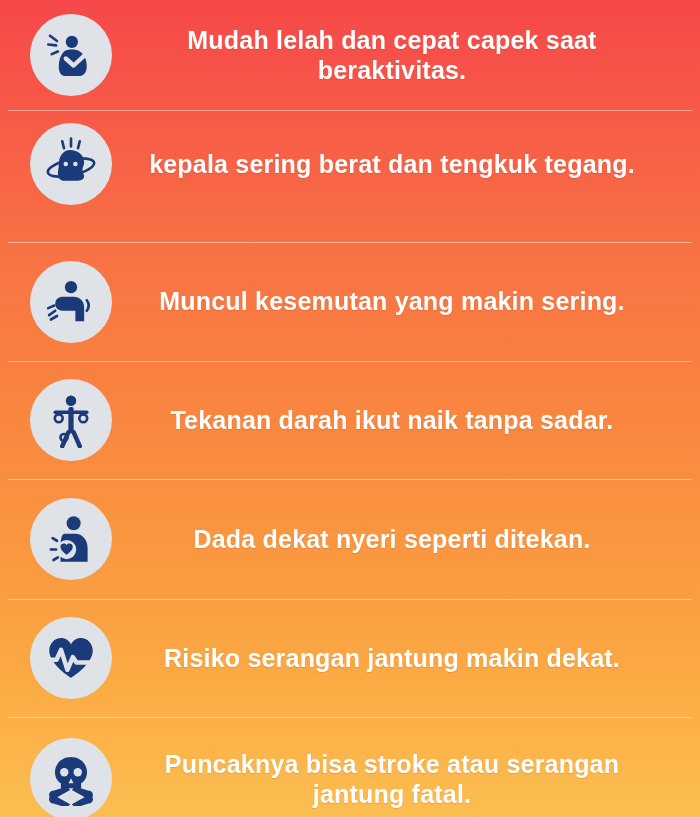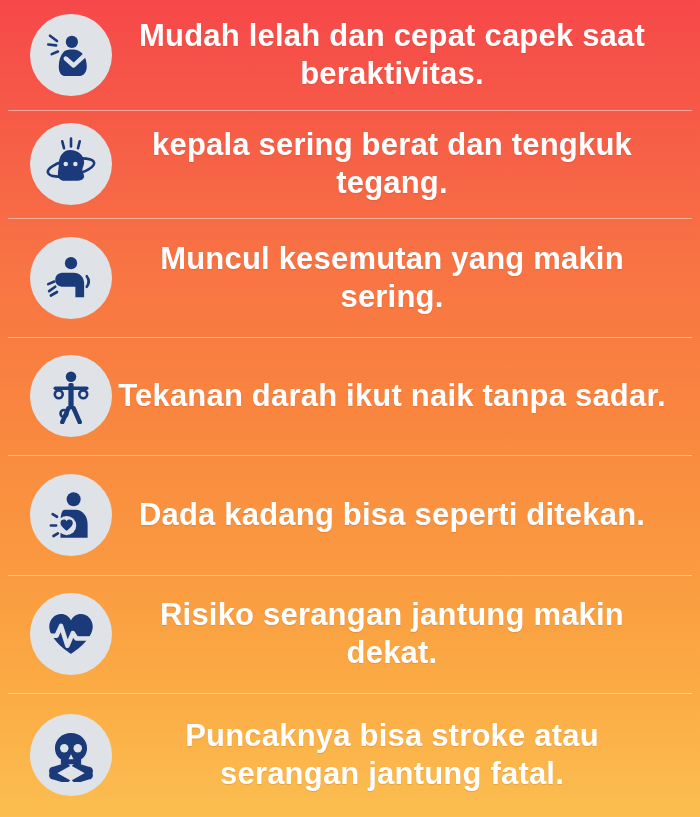--- a/index.html
+++ b/index.html
@@ -48,21 +48,21 @@
     box-sizing: border-box;
   }
   .icon-wrap svg {
     display: block;
   }
   .row-text {
     flex: 1 1 auto;
     text-align: center;
     color: #ffffff;
     font-weight: bold;
-    font-size: 31px;
+    font-size: 25px;
     line-height: 1.22;
     letter-spacing: 0.2px;
     padding: 0 10px 0 4px;
     text-shadow: 0 1px 1px rgba(140, 50, 20, 0.18);
   }
 </style>
 </head>
 <body>
 
 <div class="infographic">
@@ -89,21 +89,21 @@
           <path d="M31 16c9 0 16 6 16 14 0 4-2 6-2 9 0 3 2 4 2 7 0 3-3 5-7 5H24c-4 0-7-3-7-8 0-4 1-6 1-10 0-10 5-17 13-17z"></path>
           <ellipse cx="32" cy="36" rx="27" ry="9" fill="none" stroke="#1b3a7a" stroke-width="3" transform="rotate(-12 32 36)"></ellipse>
           <circle cx="26" cy="32" r="2.6" fill="#dfe3e8"></circle>
           <circle cx="37" cy="32" r="2.6" fill="#dfe3e8"></circle>
         </g>
       </svg>
     </div>
     <div class="row-text">kepala sering berat dan tengkuk tegang.</div>
   </div>
 
-  <div class="row" style="height:119px;">
+  <div class="row" style="height:119px;margin-top:24px;">
     <div class="icon-wrap">
       <svg width="56" height="56" viewBox="0 0 64 64" aria-hidden="true">
         <g fill="#1b3a7a">
           <circle cx="32" cy="15" r="7"></circle>
           <path d="M23 26h12c7 0 12 5 12 12v16H37V42H23c-5 0-9-3-9-8s4-8 9-8z"></path>
           <path d="M14 42 L7 47 M16 48 L9 52 M13 36 L6 39" stroke="#1b3a7a" stroke-width="3" stroke-linecap="round" fill="none"></path>
           <path d="M50 30c3 4 3 8 0 12" stroke="#1b3a7a" stroke-width="3" fill="none" stroke-linecap="round"></path>
         </g>
       </svg>
     </div>
@@ -132,21 +132,21 @@
       <svg width="56" height="56" viewBox="0 0 64 64" aria-hidden="true">
         <g fill="#1b3a7a">
           <circle cx="35" cy="14" r="8"></circle>
           <path d="M25 26h12c8 0 14 7 14 17v15H20V42c0-9 1-16 5-16z"></path>
           <circle cx="27" cy="44" r="11" fill="#dfe3e8"></circle>
           <path d="M27 39c-2-3-7-2-7 2 0 4 5 7 7 9 2-2 7-5 7-9 0-4-5-5-7-2z" fill="#1b3a7a"></path>
           <path d="M16 34 L11 31 M15 44 L9 44 M17 53 L12 56" stroke="#1b3a7a" stroke-width="3" stroke-linecap="round" fill="none"></path>
         </g>
       </svg>
     </div>
-    <div class="row-text">Dada kadang bisa seperti ditekan.</div>
+    <div class="row-text">Dada dekat nyeri seperti ditekan.</div>
   </div>
 
   <div class="row" style="height:118px;justify-content:center;">
     <div class="icon-wrap">
       <svg width="58" height="58" viewBox="0 0 64 64" aria-hidden="true">
         <g fill="#1b3a7a">
           <path d="M32 54S8 39 8 24c0-8 6-14 13-14 5 0 9 3 11 7 2-4 6-7 11-7 7 0 13 6 13 14 0 15-24 30-24 30z"></path>
           <path d="M4 34h12l5-11 7 22 6-14 4 6h20" fill="none" stroke="#dfe3e8" stroke-width="5" stroke-linecap="round" stroke-linejoin="round"></path>
         </g>
       </svg>

